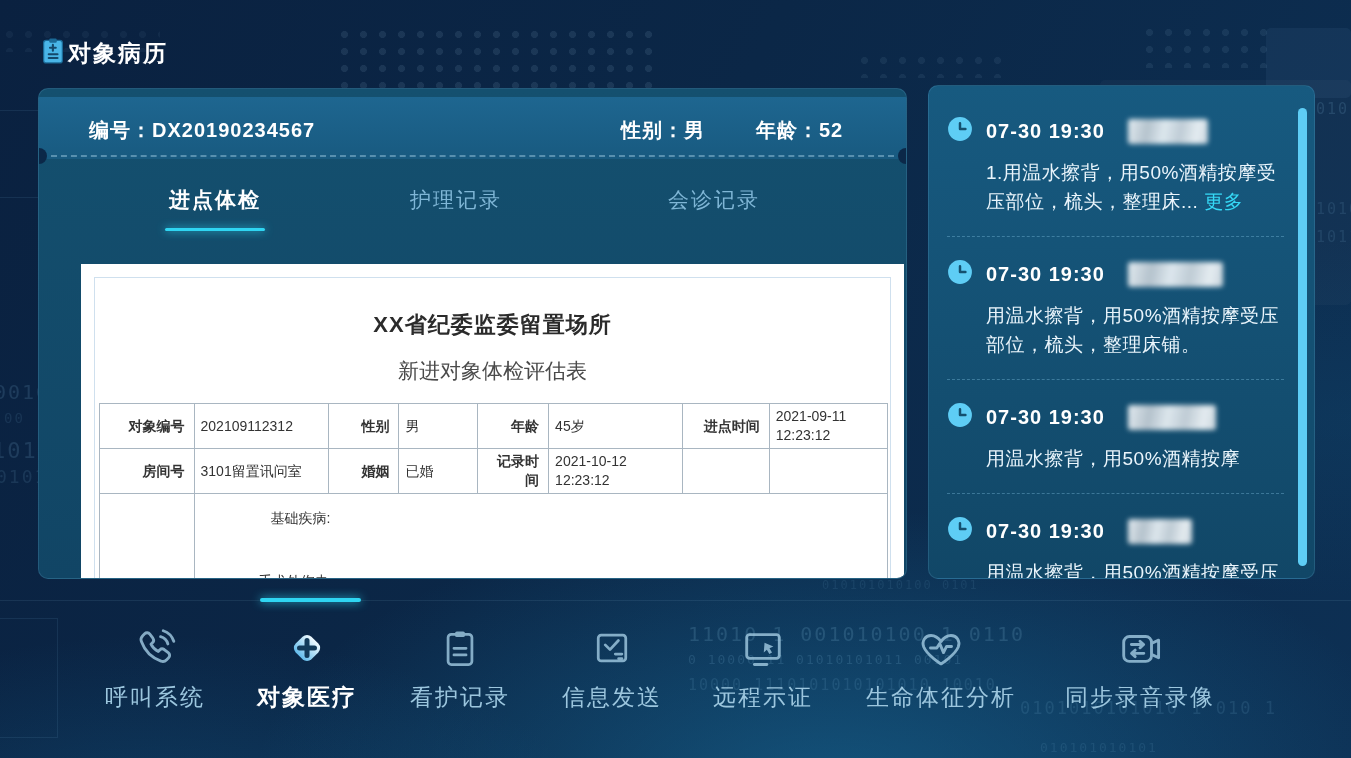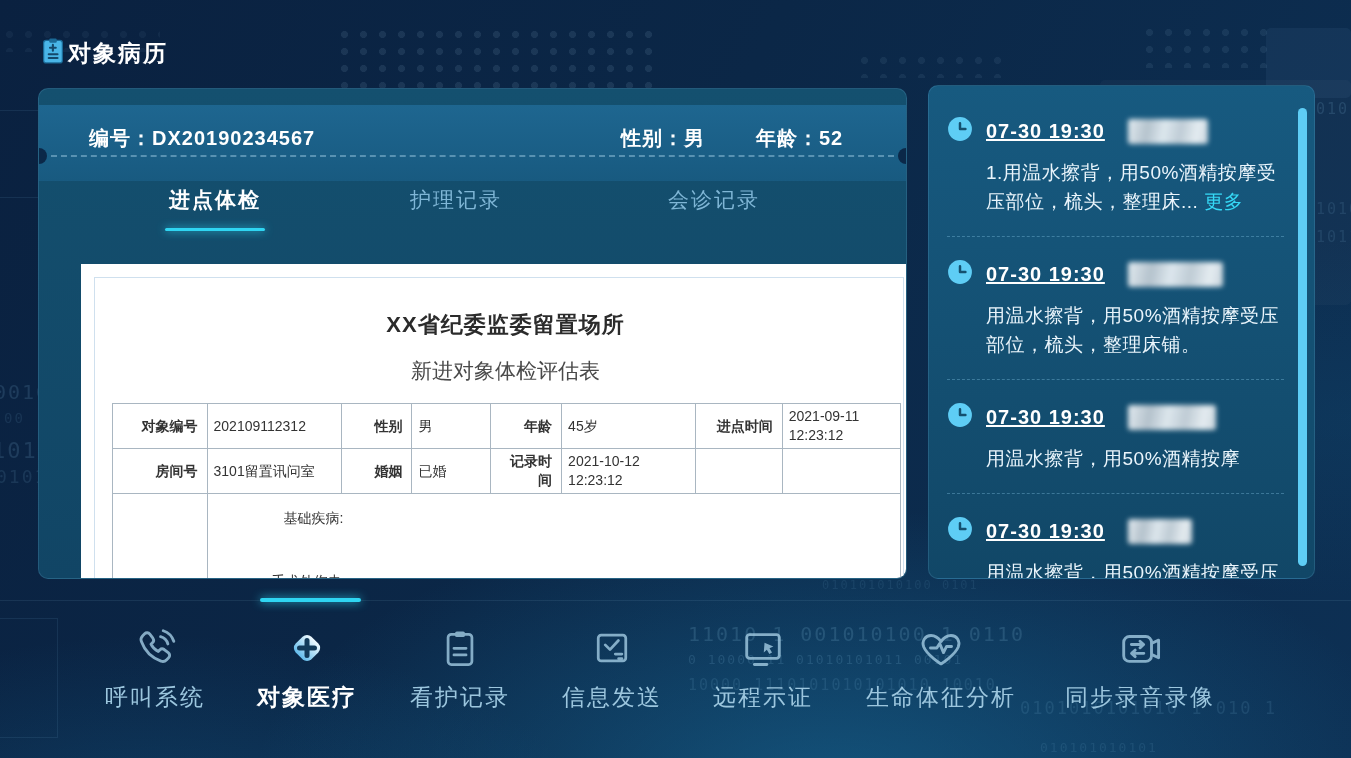--- a/index.html
+++ b/index.html
@@ -41,50 +41,50 @@
   .b13{left:1243px;top:382px;font-size:16px;opacity:.8;}
   .b14{left:822px;top:578px;font-size:12px;opacity:.6;}
   
   .hd{position:absolute;display:flex;align-items:center;}
   .hd-med{left:38px;top:36px;}
   .hd-care{left:922px;top:34px;}
   .hd-title{font-size:23px;font-weight:bold;letter-spacing:2px;}
   
   .panel-med{position:absolute;left:38px;top:88px;width:867px;height:489px;border-radius:10px;
     background:linear-gradient(180deg,#14506f,#114565);border:1px solid rgba(120,190,230,.18);overflow:hidden;}
-  .info-bar{position:absolute;left:0;top:16px;right:0;height:76px;background:linear-gradient(180deg,#1e6690,#185a80);}
+  .info-bar{position:absolute;left:0;top:8px;right:0;height:62px;background:linear-gradient(180deg,#1e6690,#185a80);}
   .fld{position:absolute;top:20px;font-size:20px;font-weight:600;letter-spacing:1px;white-space:nowrap;}
   .f1{left:50px;} .f2{left:309px;} .f3{left:582px;} .f4{left:717px;}
   .dashline{position:absolute;left:12px;right:12px;top:66px;border-top:2px dashed rgba(185,225,245,.40);}
   .notch{position:absolute;width:16px;height:16px;border-radius:50%;background:#0b2848;top:59px;}
   .nl{left:-8px;} .nr{right:-8px;}
   .tab{position:absolute;top:97px;transform:translateX(-50%);font-size:21px;color:#7fb6d6;letter-spacing:2px;cursor:pointer;}
   .t1{left:176px;} .t2{left:417px;} .t3{left:675px;}
   .tab.on{color:#fff;font-weight:bold;}
   .tab-underline{position:absolute;left:126px;top:139px;width:100px;height:3px;border-radius:2px;background:#2fd5f2;box-shadow:0 0 9px rgba(47,213,242,.9);}
   
-  .doc{position:absolute;left:42px;top:175px;width:823px;bottom:0;background:#ffffff;color:#333;padding-left:13px;}
+  .doc{position:absolute;left:42px;top:175px;width:823px;bottom:0;background:#ffffff;color:#333;}
   .doc-frame{position:absolute;left:13px;right:13px;top:13px;bottom:-6px;border:1px solid #cfe0ee;}
   .doc-title{margin-top:46px;text-align:center;font-size:22px;font-weight:bold;color:#2b2b2b;letter-spacing:1px;}
   .doc-sub{margin-top:17px;text-align:center;font-size:21px;color:#4a4a4a;}
   .doc-table{margin:18px 16px 0 18px;width:789px;border-collapse:collapse;table-layout:fixed;font-size:14px;}
   .doc-table td{border:1px solid #a9b6c1;padding:3px 6px;height:38px;color:#333;line-height:1.35;}
   .doc-table td.lbl{font-weight:bold;text-align:right;padding-right:9px;}
   .doc-table td.big{vertical-align:top;height:130px;}
   .fld-line1{margin:12px 0 0 70px;}
   .fld-line2{margin:44px 0 0 58px;}
   
   .panel-care{position:absolute;left:928px;top:85px;width:385px;height:492px;border-radius:10px;
     background:linear-gradient(180deg,#175a80,#114767);border:1px solid rgba(120,190,230,.18);overflow:hidden;}
   .scrollbar{position:absolute;right:7px;top:22px;width:9px;height:458px;border-radius:5px;background:#5ecdf5;cursor:pointer;}
   .entries{position:absolute;left:18px;right:30px;top:30px;}
   .entry{border-bottom:1px dashed rgba(130,195,225,.38);padding-bottom:20px;margin-bottom:22px;}
   .entry:last-child{border-bottom:none;margin-bottom:0;}
   .e-head{display:flex;align-items:center;gap:13px;}
-  .e-time{font-size:20px;font-weight:bold;letter-spacing:1px;white-space:nowrap;text-decoration:underline;}
+  .e-time{font-size:20px;font-weight:bold;letter-spacing:1px;white-space:nowrap;}
   .blur-name{height:25px;border-radius:3px;margin-left:10px;filter:blur(2.5px);opacity:.92;
     background:linear-gradient(100deg,#f4f8fb 0%,#c2ccd4 25%,#eef4f8 45%,#cdd6dd 65%,#f7fafc 85%,#d6dee4 100%);}
   .e-body{margin:12px 0 0 39px;font-size:19px;line-height:29px;color:#eaf5fc;letter-spacing:.5px;}
   .more{color:#35d8f5;margin-left:6px;cursor:pointer;}
   
   .nav{position:absolute;left:0;top:600px;width:1351px;height:158px;}
   .nav-line{position:absolute;left:0;top:0;width:100%;height:1px;background:rgba(160,210,235,.10);}
   .nav-indicator{position:absolute;left:260px;top:-2px;width:101px;height:4px;border-radius:2px;background:#2fd5f2;box-shadow:0 0 10px rgba(47,213,242,.9);}
   .nav-item{position:absolute;top:0;width:190px;transform:translateX(-50%);text-align:center;cursor:pointer;}
   .n1{left:155px;} .n2{left:307px;} .n3{left:460px;} .n4{left:612px;} .n5{left:763px;} .n6{left:941px;} .n7{left:1140px;}

